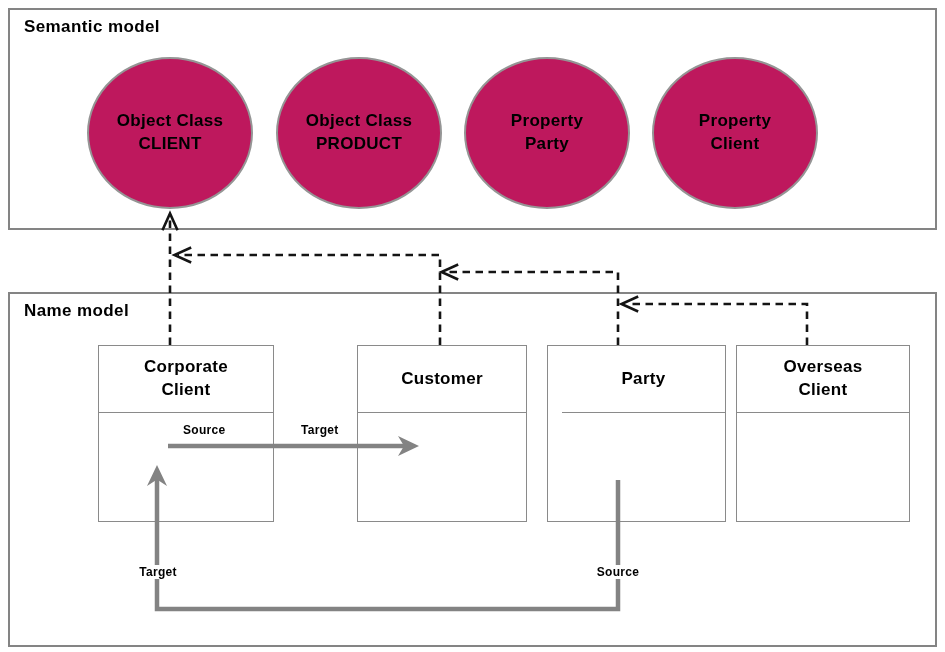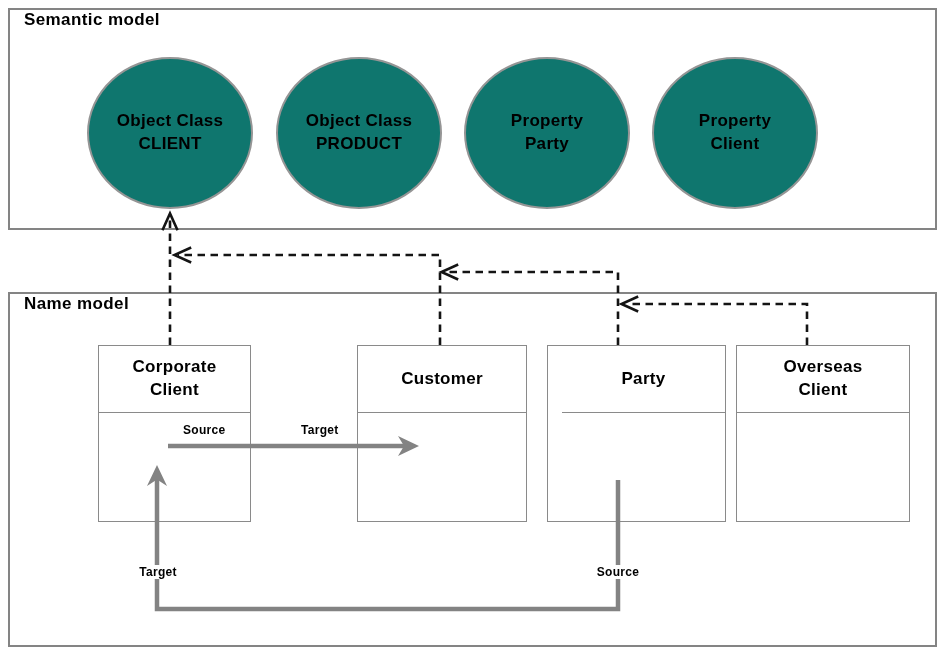--- a/index.html
+++ b/index.html
@@ -26,31 +26,31 @@
   .panel.semantic {
     left: 8px; top: 8px;
     width: 929px; height: 222px;
   }
   .panel.data {
     left: 8px; top: 292px;
     width: 929px; height: 355px;
   }
   .panel-label {
     position: absolute;
-    left: 14px; top: 0;
+    left: 14px; top: 7px;
     font-size: 17px;
     letter-spacing: 0.4px;
     white-space: nowrap;
     text-align: center;
   }
   .concept {
     position: absolute;
     width: 166px; height: 152px;
     border-radius: 50%;
-    background: #0f766e;
+    background: #be185d;
     border: 2px solid #959595;
     box-sizing: border-box;
     display: flex;
     flex-direction: column;
     align-items: center;
     justify-content: center;
     text-align: center;
     font-size: 17px;
     line-height: 1.35;
     letter-spacing: 0.3px;
@@ -60,21 +60,21 @@
   .concept.c3 { left: 464px; top: 57px; }
   .concept.c4 { left: 652px; top: 57px; }
   .entity {
     position: absolute;
     top: 345px;
     height: 177px;
     background: #ffffff;
     border: 1px solid #8a8a8a;
     box-sizing: border-box;
   }
-  .entity.e1 { left: 98px;  width: 153px; }
+  .entity.e1 { left: 98px;  width: 176px; }
   .entity.e2 { left: 357px; width: 170px; }
   .entity.e3 { left: 547px; width: 179px; padding-left: 14px; }
   .entity.e4 { left: 736px; width: 174px; }
   .entity-header {
     height: 67px;
     border-bottom: 1px solid #8a8a8a;
     box-sizing: border-box;
     display: flex;
     flex-direction: column;
     align-items: center;

